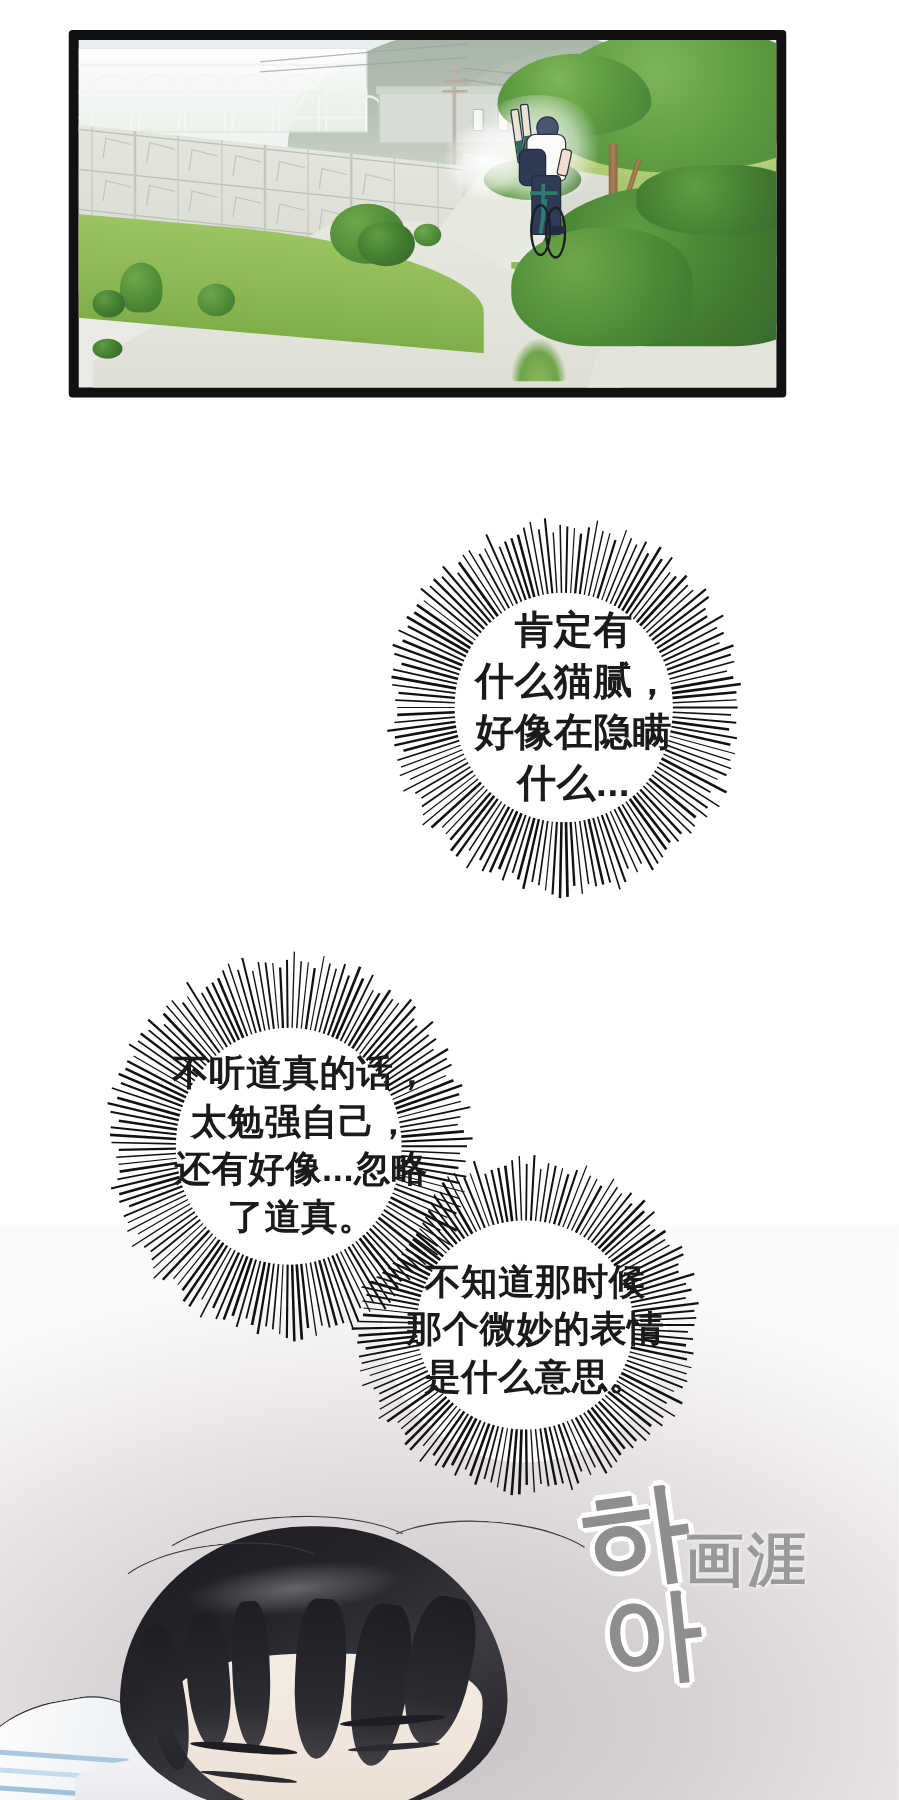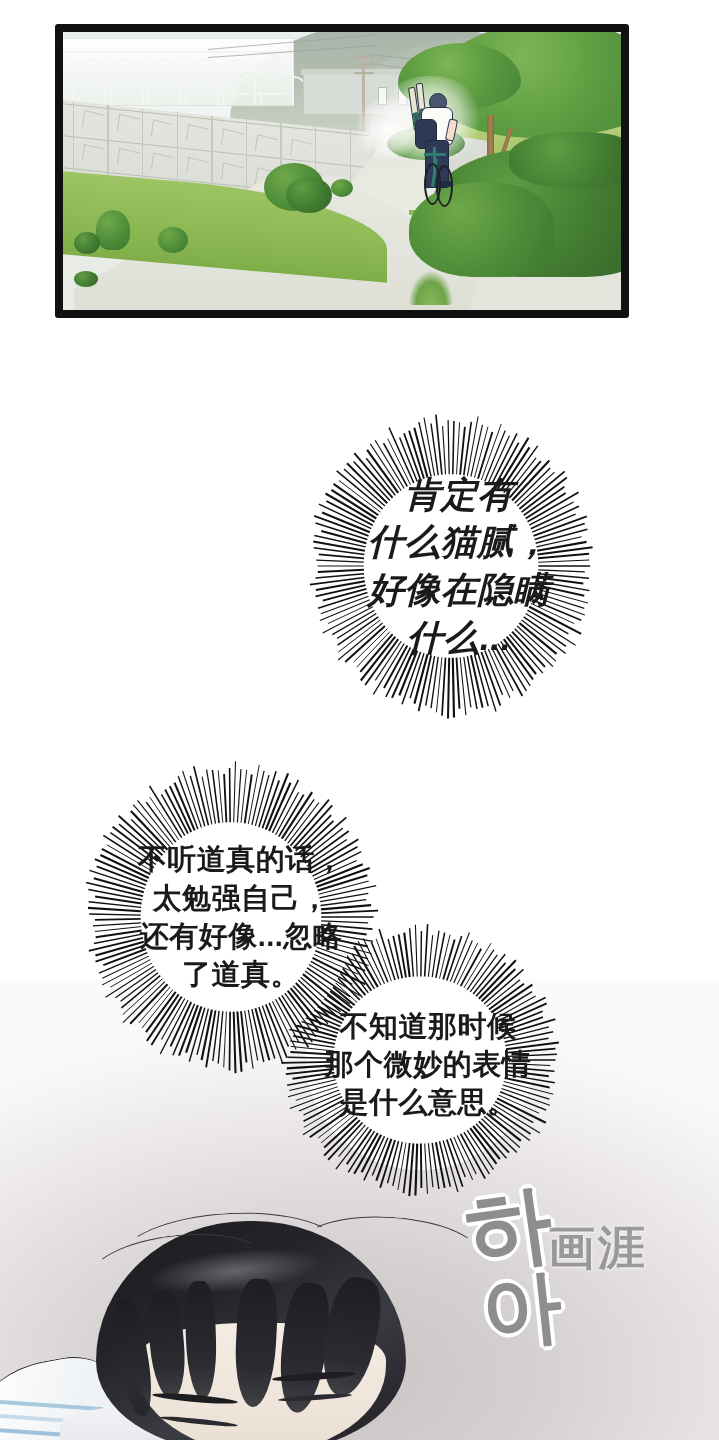--- a/index.html
+++ b/index.html
@@ -258,21 +258,21 @@
     text-align: center;
     font-weight: 700;
     color: #1a1a1a;
     line-height: 1.32;
     letter-spacing: .5px;
     white-space: pre;
     pointer-events: none;
   }
 
   #bubble1 { left: 296px; top: 408px; width: 310px; height: 316px; }
-  #bubble1 .bubble-text { font-size: 36px; padding-left: 8px; font-style: italic; }
+  #bubble1 .bubble-text { font-size: 31px; padding-left: 8px; }
 
   #bubble2 { left: 72px; top: 752px; width: 318px; height: 330px; }
   #bubble2 .bubble-text { font-size: 29px; padding-left: 10px; }
 
   #bubble3 { left: 270px; top: 920px; width: 300px; height: 280px; }
   #bubble3 .bubble-text { font-size: 29px; padding-left: 8px; padding-top: 4px; }
 
   
   .sleeper { position: absolute; left: 0; top: 1195px; width: 560px; height: 245px; }
   .hair-main {

